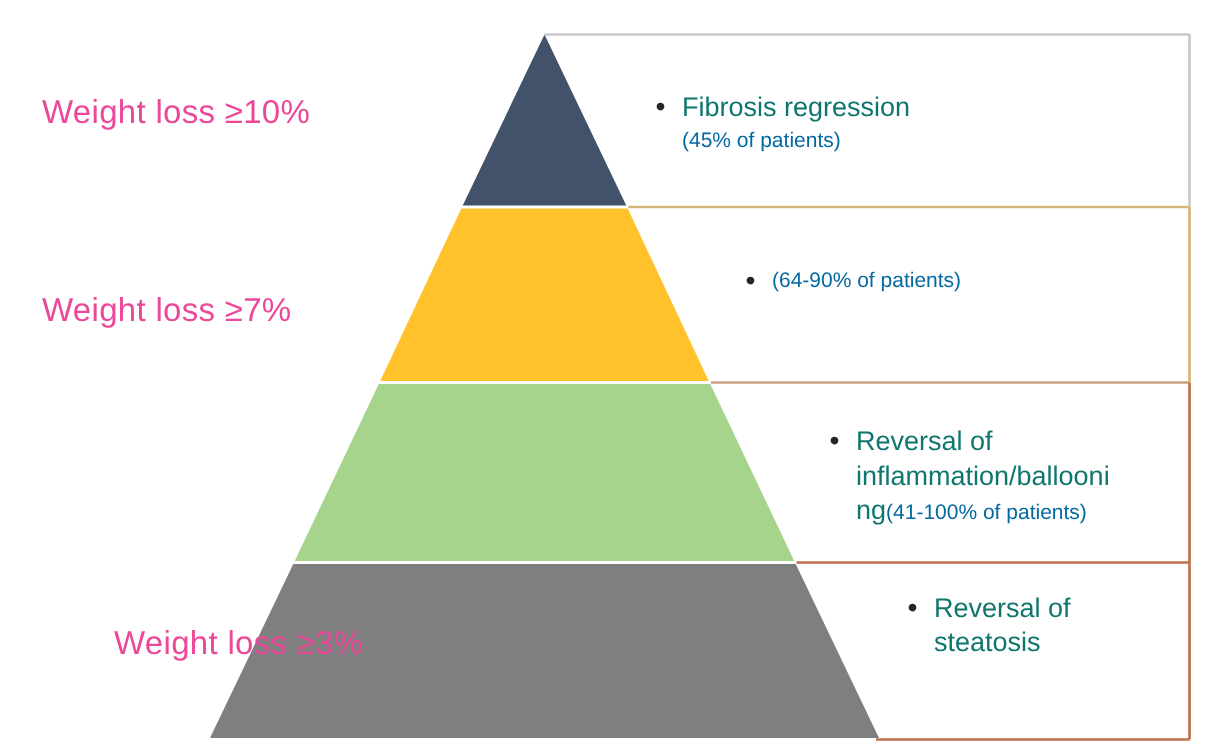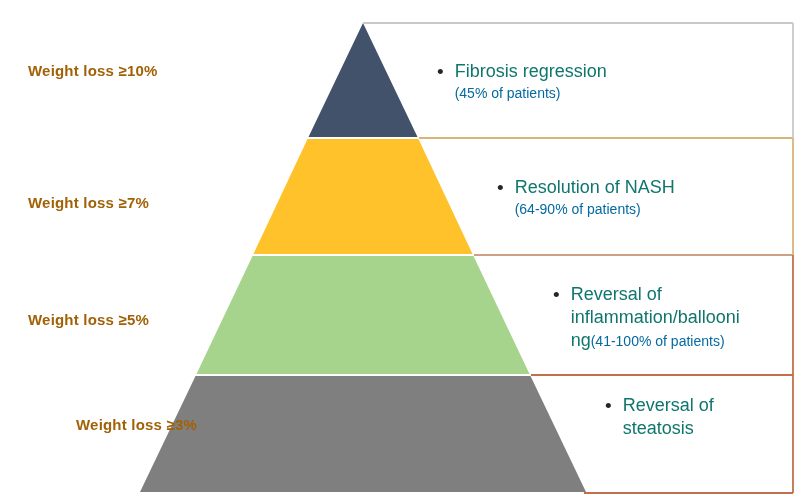--- a/index.html
+++ b/index.html
@@ -15,23 +15,23 @@
     background: #ffffff;
     overflow: hidden;
   }
   .figure svg {
     position: absolute;
     inset: 0;
   }
   .side-label {
     position: absolute;
     left: 28px;
-    font-size: 15px;
-    font-weight: bold;
-    color: #a16207;
+    font-size: 22px;
+    font-weight: normal;
+    color: #ec4899;
     white-space: nowrap;
     letter-spacing: 0.2px;
   }
   .callout {
     position: absolute;
     display: flex;
     align-items: flex-start;
   }
   .bullet {
     font-size: 19px;
@@ -80,35 +80,33 @@
     <line x1="531" y1="375" x2="793" y2="375" stroke-width="1.8" stroke="#C0714C"></line>
     <line x1="584" y1="493" x2="793" y2="493" stroke-width="1.8" stroke="#C0714C"></line>
 
     <line x1="793" y1="23" x2="793" y2="138" stroke-width="1.8" stroke="#C9C9C9"></line>
     <line x1="793" y1="138" x2="793" y2="255" stroke-width="1.8" stroke="#D5B678"></line>
     <line x1="793" y1="255" x2="793" y2="493" stroke-width="1.8" stroke="#C0714C"></line>
   </svg>
 
   <div class="side-label" style="top:62px;">Weight loss ≥10%</div>
   <div class="side-label" style="top:194px;">Weight loss ≥7%</div>
-  <div class="side-label" style="top:311px;">Weight loss ≥5%</div>
   <div class="side-label" style="top:416px;margin-left:48px;">Weight loss ≥3%</div>
 
   <div class="callout" style="left:437px; top:60px;">
     <span class="bullet">•</span>
     <div class="callout-text">
       <span class="callout-main">Fibrosis regression</span>
       <span class="callout-sub">(45% of patients)</span>
     </div>
   </div>
 
   <div class="callout" style="left:497px; top:176px;">
     <span class="bullet">•</span>
     <div class="callout-text">
-      <span class="callout-main">Resolution of NASH</span>
       <span class="callout-sub">(64-90% of patients)</span>
     </div>
   </div>
 
   <div class="callout inline-sub" style="left:553px; top:283px;">
     <span class="bullet">•</span>
     <div class="callout-text">
       <span class="callout-main">Reversal of
 inflammation/ballooni
 ng</span><span class="callout-sub">(41-100% of patients)</span>

